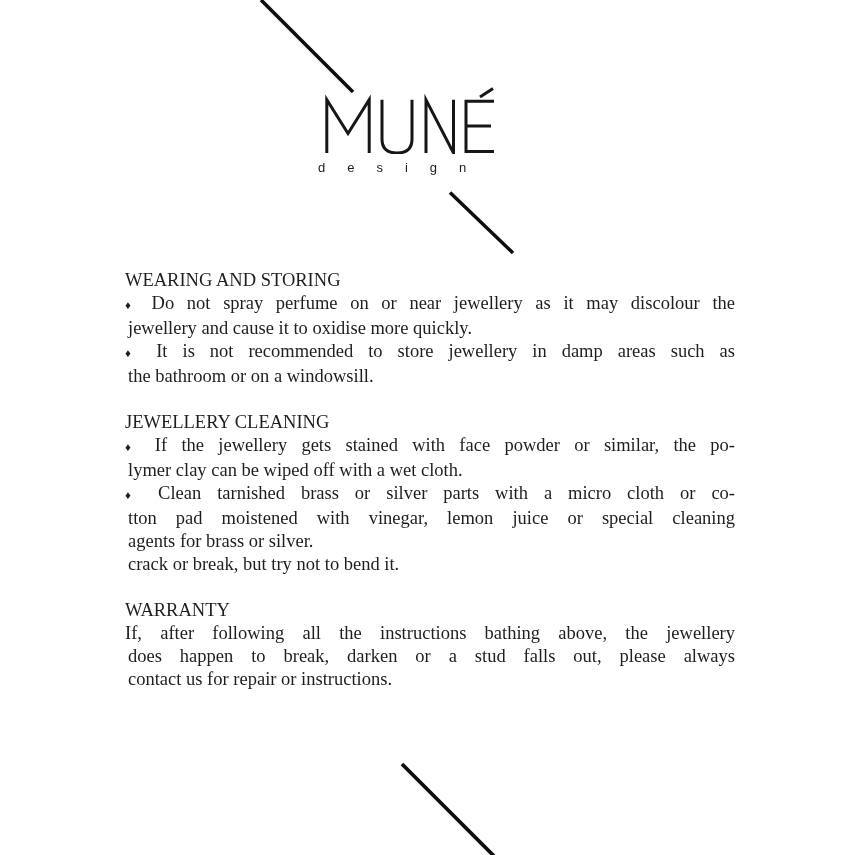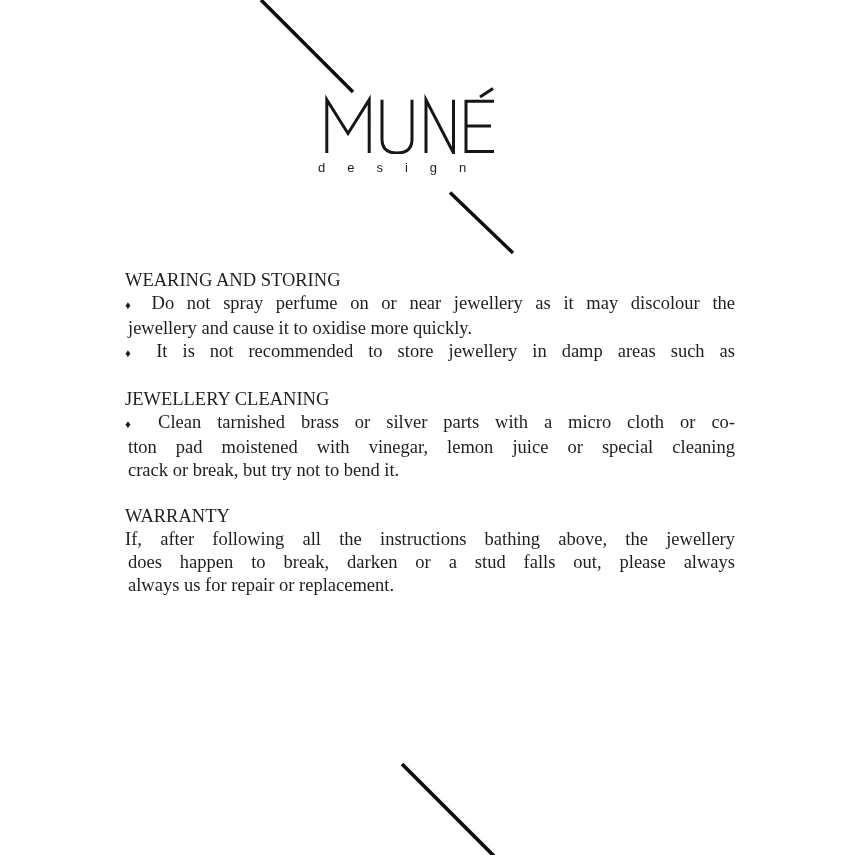--- a/index.html
+++ b/index.html
@@ -62,35 +62,41 @@
 
   <main class="content">
       <div class="section">
         <div class="line end title">WEARING AND STORING</div>
         <div class="item">
           <div class="line"><span class="bullet">♦</span> Do not spray perfume on or near jewellery as it may discolour the</div>
           <div class="line end cont">jewellery and cause it to oxidise more quickly.</div>
         </div>
         <div class="item">
           <div class="line"><span class="bullet">♦</span> It is not recommended to store jewellery in damp areas such as</div>
+          <div class="line end cont">the bathroom or on a windowsill.</div>
         </div>
       </div>
       <div class="section">
         <div class="line end title">JEWELLERY CLEANING</div>
         <div class="item">
+          <div class="line"><span class="bullet">♦</span> If the jewellery gets stained with face powder or similar, the po-</div>
+          <div class="line end cont">lymer clay can be wiped off with a wet cloth.</div>
+        </div>
+        <div class="item">
           <div class="line"><span class="bullet">♦</span> Clean tarnished brass or silver parts with a micro cloth or co-</div>
           <div class="line cont">tton pad moistened with vinegar, lemon juice or special cleaning</div>
+          <div class="line end cont">agents for brass or silver.</div>
         </div>
         <div class="item">
           <div class="line end cont">crack or break, but try not to bend it.</div>
         </div>
       </div>
       <div class="section">
         <div class="line end title">WARRANTY</div>
         <div class="item">
           <div class="line">If, after following all the instructions bathing above, the jewellery</div>
           <div class="line cont">does happen to break, darken or a stud falls out, please always</div>
-          <div class="line end cont">always us for repair or replacement.</div>
+          <div class="line end cont">contact us for repair or instructions.</div>
         </div>
       </div>
     </main>
 
 </div>
 
 </body></html>

